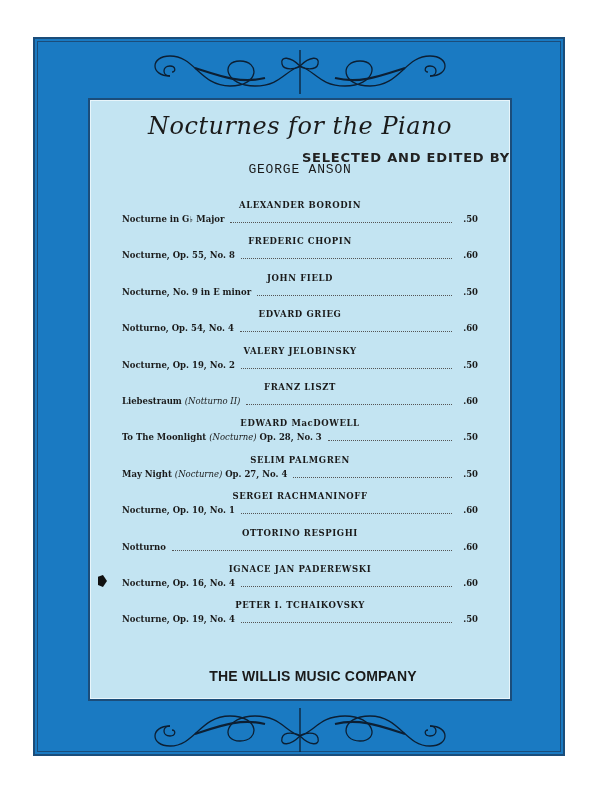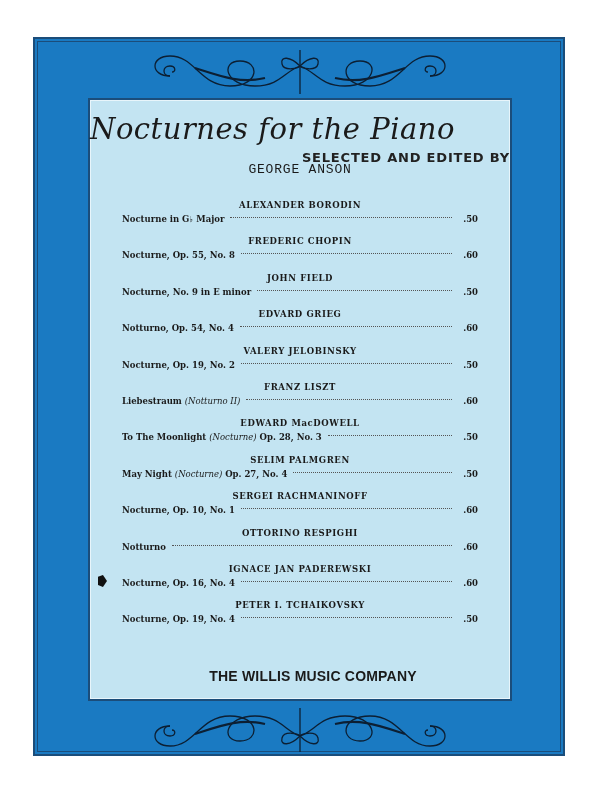--- a/index.html
+++ b/index.html
@@ -2,27 +2,27 @@
 <html><head>
 <meta charset="utf-8">
 <style>
   html, body { margin:0; padding:0; }
   body { width:600px; height:800px; background:#ffffff; position:relative; overflow:hidden; font-family:"DejaVu Serif", serif; }
   .frame { position:absolute; left:33px; top:37px; width:532px; height:719px; background:#1a7ac2; box-sizing:border-box; border:2px solid #1b4d7a; box-shadow: inset 0 0 0 2px #1a7ac2, inset 0 0 0 3px #1b4d7a; }
   .ornament { position:absolute; left:140px; width:320px; height:52px; }
   .ornament.top { top:46px; }
   .ornament.bottom { top:704px; transform:scaleY(-1); }
   .panel { position:absolute; left:88px; top:98px; width:424px; height:603px; background:#c3e4f2; box-sizing:border-box; border:2px solid #1b4d7a; box-shadow: inset 0 0 0 1px #e8f5fb; }
-  .title { position:absolute; left:0; right:0; top:12px; text-align:left; font-family:"DejaVu Serif", serif; font-style:italic; font-size:29px; color:#1a1a1a; letter-spacing:0.5px; }
+  .title { position:absolute; left:0; right:0; top:12px; text-align:center; font-family:"DejaVu Serif", serif; font-style:italic; font-size:24px; color:#1a1a1a; letter-spacing:0.5px; }
   .subtitle { position:absolute; left:0; right:0; top:50px; text-align:right; font-family:"DejaVu Sans", sans-serif; font-size:13px; font-weight:bold; letter-spacing:0.8px; color:#222; }
   .editor { position:absolute; left:0; right:0; top:62px; text-align:center; font-family:Liberation Mono, monospace; font-size:13px; letter-spacing:0.8px; color:#1a1a1a; }
   .entries { position:absolute; left:32px; right:32px; top:98px; }
   .entry { height:36.4px; position:relative; }
   .composer { text-align:center; font-family:"DejaVu Serif", serif; font-weight:bold; font-size:8.5px; letter-spacing:0.6px; color:#1a1a1a; height:14px; line-height:14px; }
-  .work { display:flex; align-items:center; font-family:"DejaVu Serif", serif; font-weight:bold; font-size:8.5px; color:#1a1a1a; height:14px; line-height:14px; }
+  .work { display:flex; align-items:flex-end; font-family:"DejaVu Serif", serif; font-weight:bold; font-size:8.5px; color:#1a1a1a; height:14px; line-height:14px; }
   .work .wt { white-space:nowrap; }
   .work .wt i { font-weight:normal; font-style:italic; }
   .work .dots { flex:1; border-bottom:1px dotted #555; margin:0 6px 3px 6px; height:0; }
   .work .price { width:20px; text-align:right; }
   .marker { position:absolute; left:-24px; top:13px; width:9px; height:12px; background:#111; clip-path:polygon(0 15%,55% 0,100% 50%,55% 100%,0 85%); }
   .publisher { position:absolute; left:0; right:0; top:568px; text-align:center; font-family:"Liberation Sans", sans-serif; font-weight:bold; font-size:14px; color:#1a1a1a; letter-spacing:0.2px;margin-left:26px; }
 </style>
 </head>
 <body>
 

